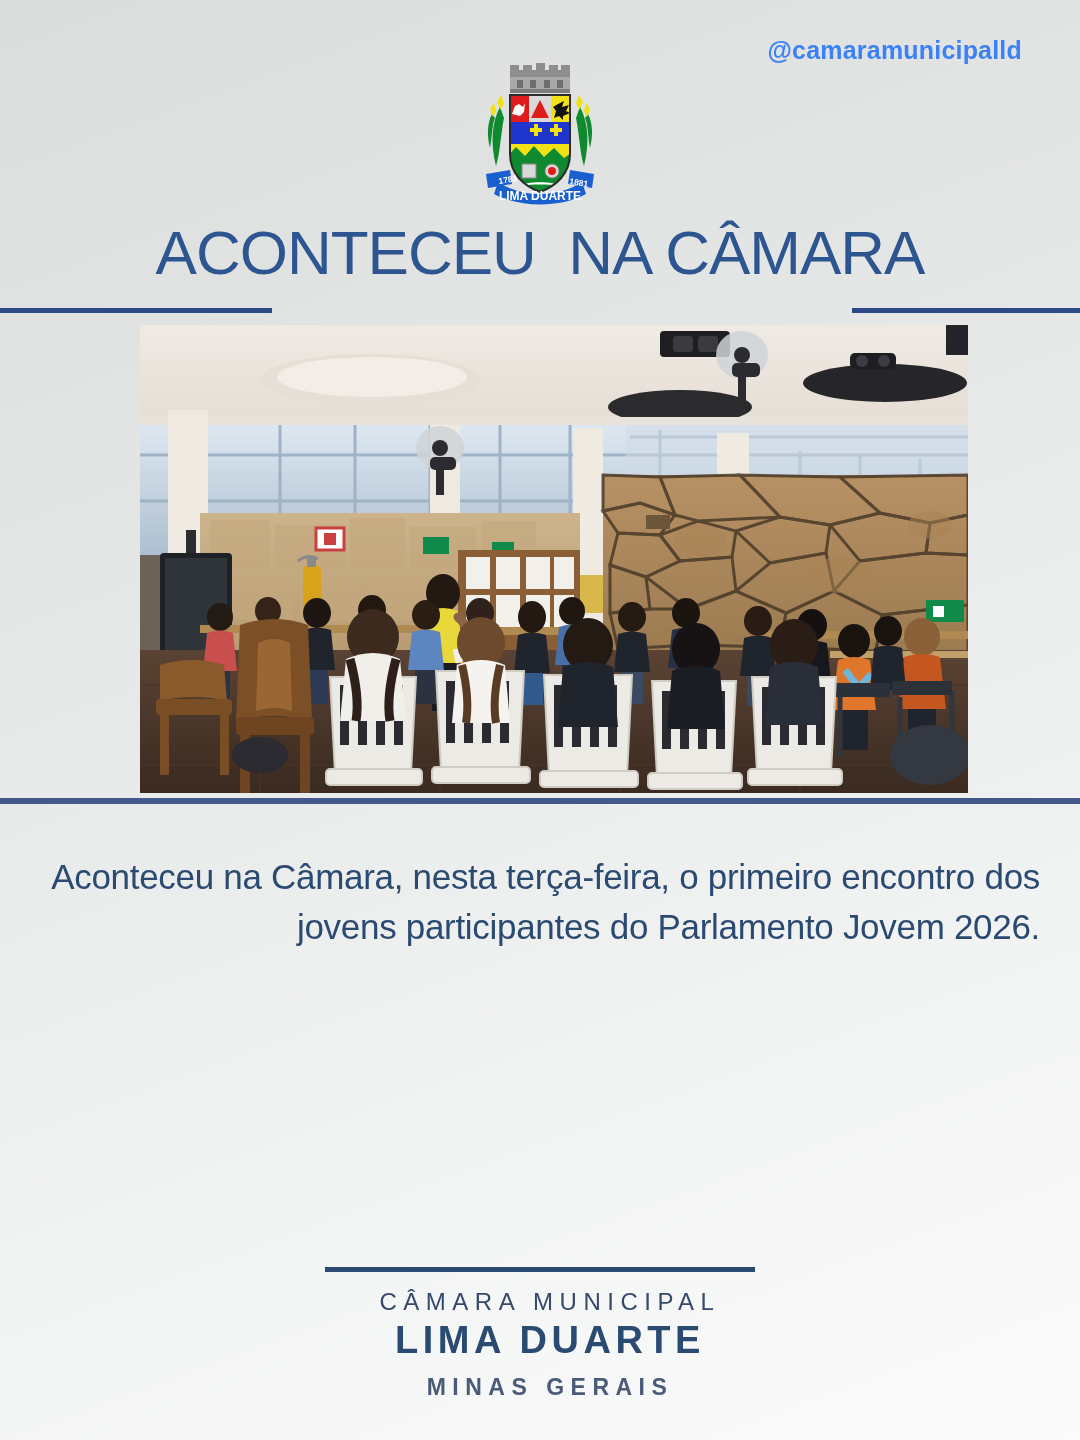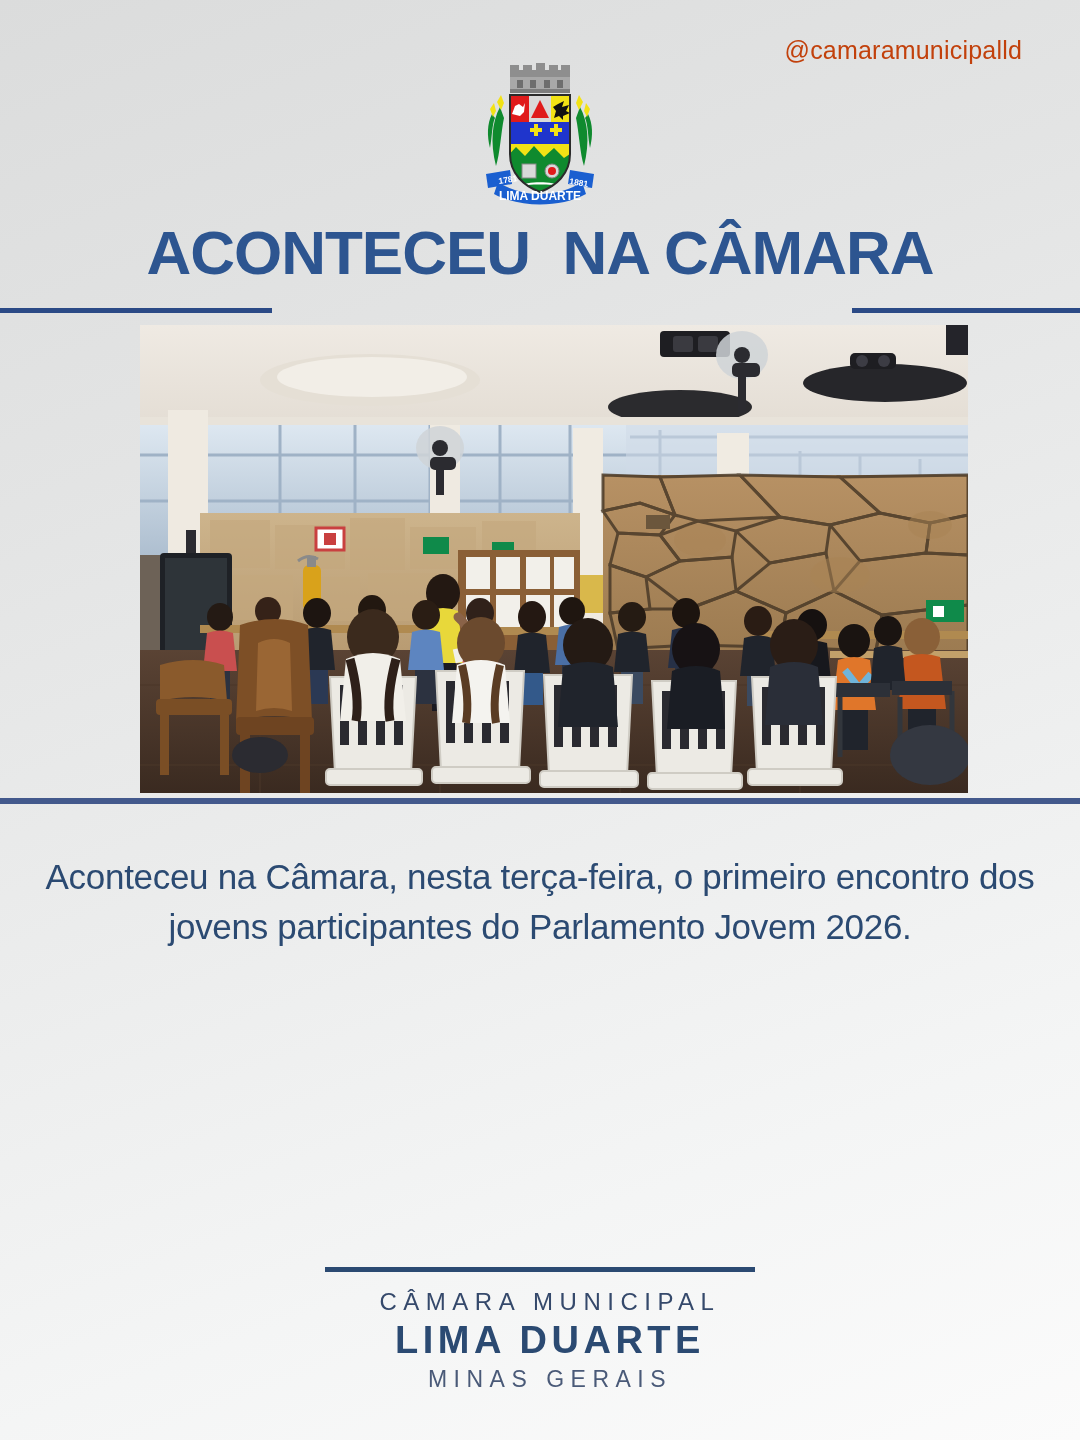--- a/index.html
+++ b/index.html
@@ -10,42 +10,42 @@
   }
   body {
     background:linear-gradient(160deg,#dbdcdc 0%, #e3e4e4 28%, #eceded 55%, #f4f5f5 78%, #fbfbfb 100%);
     position:relative;
   }
 
   
   .handle{
     position:absolute; top:36px; right:58px;
     font-size:25px; letter-spacing:.2px;
-    color:#c2410c; font-weight:400;
+    color:#3b82f6; font-weight:700;
   }
 
   
   .crest-wrap{
     position:absolute; top:62px; left:0; right:0;
     display:flex; justify-content:center;
   }
   .crest{ width:140px; height:145px; display:block; }
 
   
   .title{
     position:absolute; top:222px; left:0; right:0;
     text-align:center;
     font-size:62px; line-height:1;
     color:#2d5590;
     letter-spacing:-1px;
     font-weight:700;
     white-space:nowrap;
   }
-  .title .t-light{ font-weight:700; }
-  .title .t-bold{ font-weight:700; }
+  .title .t-light{ font-weight:400; }
+  .title .t-bold{ font-weight:400; }
 
   
   .rule-left{
     position:absolute; top:308px; left:0; width:272px; height:5px;
     background:#2b4a86;
   }
   .rule-right{
     position:absolute; top:308px; right:0; width:228px; height:5px;
     background:#2b4a86;
   }
@@ -59,21 +59,21 @@
     position:absolute; left:140px; top:325px;
     width:828px; height:468px;
     overflow:hidden;
     background:#6d6257;
   }
   .photo svg{ display:block; width:828px; height:468px; }
 
   
   .body-copy{
     position:absolute; top:852px; left:40px; width:1000px;
-    text-align:center;
+    text-align:right;
     color:#2b4a72;
     font-size:35px;
     line-height:1.42;
     font-weight:400;
     letter-spacing:-.3px;
   }
   .body-copy p + p{ margin-top:1.42em; }
 
   
   .foot-rule{
@@ -86,21 +86,21 @@
     padding-left:20px;
   }
   .f-top{
     font-size:24px; letter-spacing:6.5px; font-weight:400;
   }
   .f-mid{
     font-size:38px; letter-spacing:4.5px; font-weight:800;
     margin-top:3px; color:#2b4a72;
   }
   .f-bot{
-    font-size:23px; letter-spacing:6.5px; font-weight:400; margin-top:4px;
+    font-size:23px; letter-spacing:6.5px; font-weight:700; margin-top:12px;
     color:#4a5a78;
   }
 </style>
 </head>
 <body>
 
 <div class="handle">@camaramunicipalld</div>
 
 <div class="crest-wrap">
   <svg class="crest" viewBox="0 0 140 145">

